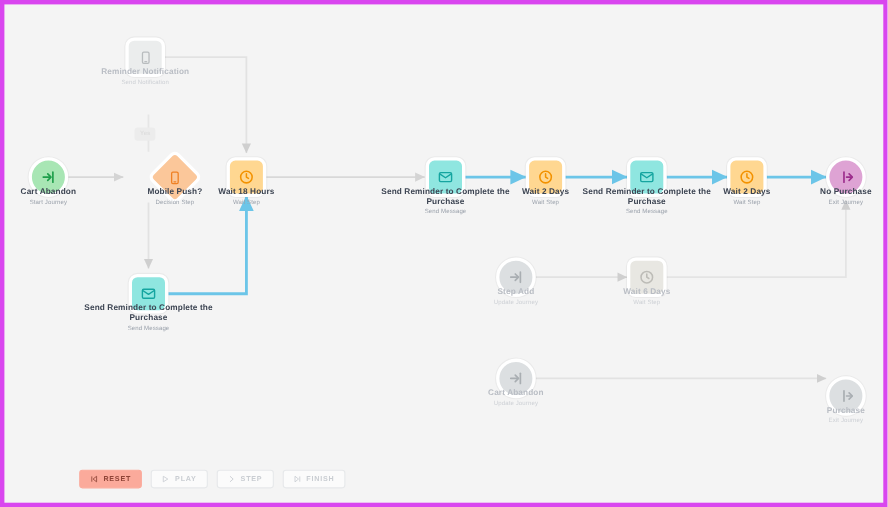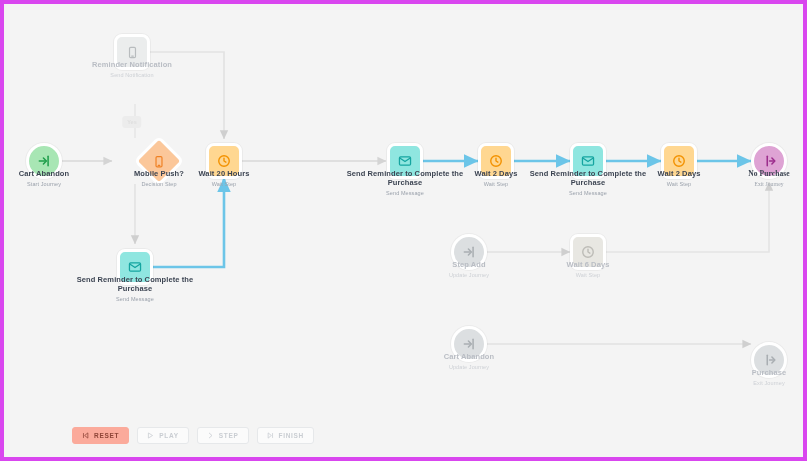--- a/index.html
+++ b/index.html
@@ -129,21 +129,21 @@
           </div>
         </div>
         <div class="node" style="left: 220px; top: 157px;">
           <div class="shape sq" style="background: rgb(255, 215, 145);">
             <span class="gl"><svg width="14" height="14" viewBox="0 0 24 24" fill="none" stroke="#f39200" stroke-width="2.4" stroke-linecap="round" stroke-linejoin="round">
                 <circle cx="12" cy="12" r="9"></circle>
                 <path d="M12 7v5l3.2 2"></path>
               </svg></span>
           </div>
           <div class="labels">
-            <div class="ttl">Wait 20 Hours</div>
+            <div class="ttl">Wait 18 Hours</div>
             <div class="sub">Wait Step</div>
           </div>
         </div>
         <div class="node" style="left: 131px; top: 263px;">
           <div class="shape sq" style="background: rgb(143, 230, 224);">
             <span class="gl"><svg width="14" height="14" viewBox="0 0 24 24" fill="none" stroke="#15a5a0" stroke-width="2.2" stroke-linecap="round" stroke-linejoin="round">
                 <rect x="2.5" y="5" width="19" height="14" rx="2"></rect>
                 <path d="M3 7l9 6 9-6"></path>
               </svg></span>
           </div>
@@ -193,21 +193,21 @@
             <span class="gl"><svg width="14" height="14" viewBox="0 0 24 24" fill="none" stroke="#f39200" stroke-width="2.4" stroke-linecap="round" stroke-linejoin="round">
                 <circle cx="12" cy="12" r="9"></circle>
                 <path d="M12 7v5l3.2 2"></path>
               </svg></span>
           </div>
           <div class="labels">
             <div class="ttl">Wait 2 Days</div>
             <div class="sub">Wait Step</div>
           </div>
         </div>
-        <div class="node" style="left: 765px; top: 157px; font-family: Liberation Serif, serif;">
+        <div class="node" style="left: 765px; top: 157px;">
           <div class="shape circ" style="background: rgb(222, 163, 212);">
             <span class="gl"><svg width="14" height="14" viewBox="0 0 24 24" fill="none" stroke="#9c2d8c" stroke-width="2.6" stroke-linecap="round" stroke-linejoin="round">
                 <path d="M9 4v16"></path>
                 <path d="M13 12h8"></path>
                 <path d="M17 7l5 5-5 5"></path>
               </svg></span>
           </div>
           <div class="labels">
             <div class="ttl">No Purchase</div>
             <div class="sub">Exit Journey</div>

